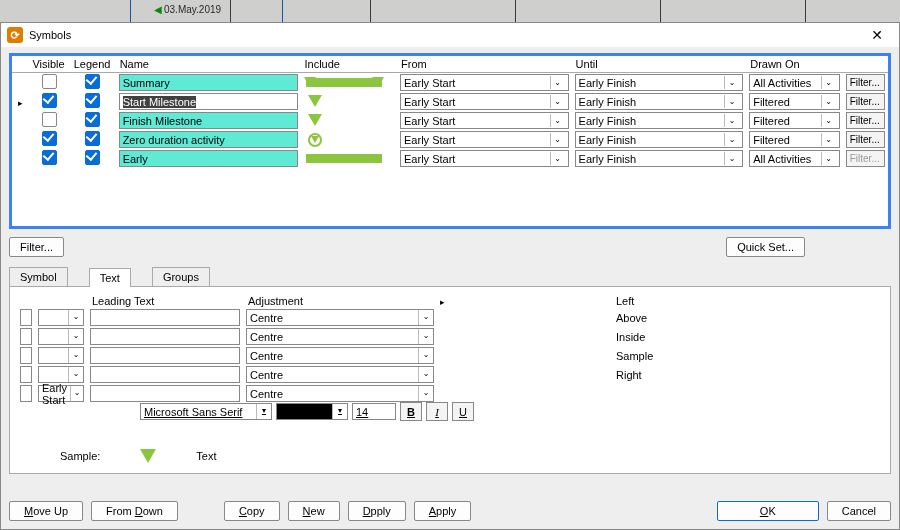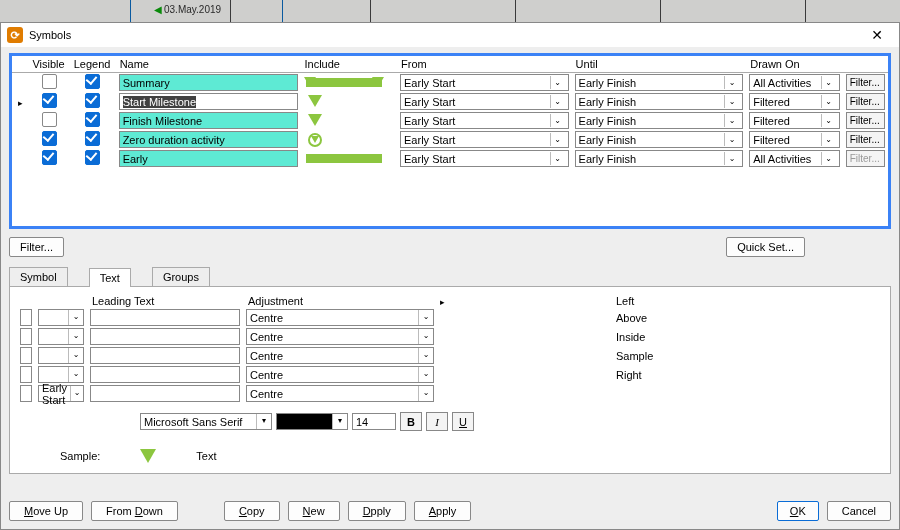--- a/index.html
+++ b/index.html
@@ -64,36 +64,36 @@
 .panel{background:#fff;border:1px solid #aaa;border-top:none;padding:8px 10px 10px 10px;height:168px;position:relative;}
 
 .txtgrid{display:grid;grid-template-columns:12px 46px 150px 188px 170px 60px;gap:2px 6px;align-items:center;}
 .txtgrid .hdr{font-size:11px;padding-left:2px;}
 .txtgrid .lbl{text-align:left;}
 .input{border:1px solid #888;height:15px;background:#fff;}
 .sel{border:1px solid #888;height:15px;background:#fff;display:flex;}
 .sel .sv{flex:1;padding:0 3px;display:flex;align-items:center;}
 .sel .sd{width:14px;border-left:1px solid #bbb;text-align:center;font-size:8px;line-height:13px;}
 
-.fontrow{margin-top:10px;display:flex;align-items:center;gap:4px;margin-left:120px;}
+.fontrow{display:flex;align-items:center;gap:4px;margin-left:120px;text-decoration:underline;}
 .fontrow .sel{width:130px;}
 .fontrow .clr{width:70px;}
 .fontrow .clr .sv{background:#000;}
 .fontrow .sz{width:42px;gap:36px;}
 .fbtn{border:1px solid #888;width:20px;height:17px;display:flex;align-items:center;justify-content:center;background:#f4f4f4;cursor:pointer;}
 .fbtn.b{font-weight:bold;}
 .fbtn.i{font-style:italic;font-family:serif;}
 .fbtn.u{text-decoration:underline;}
 
 .sample{position:absolute;left:50px;bottom:10px;display:flex;align-items:center;gap:40px;}
 .sample .tri{width:0;height:0;border-left:8px solid transparent;border-right:8px solid transparent;border-top:14px solid #8cc63f;}
 
 .dlgbtns{position:absolute;left:8px;right:8px;bottom:8px;display:flex;gap:8px;}
 .dlgbtns .spacer{flex:1;}
-.btn.primary{border:1.5px solid #0a6cd6;padding:3px 12px;}
+.btn.primary{border:1.5px solid #0a6cd6;padding:3px 42px;}
 
 .rowptrchar:before{content:"▸";font-size:9px;}
 </style>
 </head>
 <body>
 <div class="root">
 
 <div class="ruler">
   <span class="arrow" style="left:154px">◀</span>
   <span class="date" style="left:164px">03.May.2019</span>

